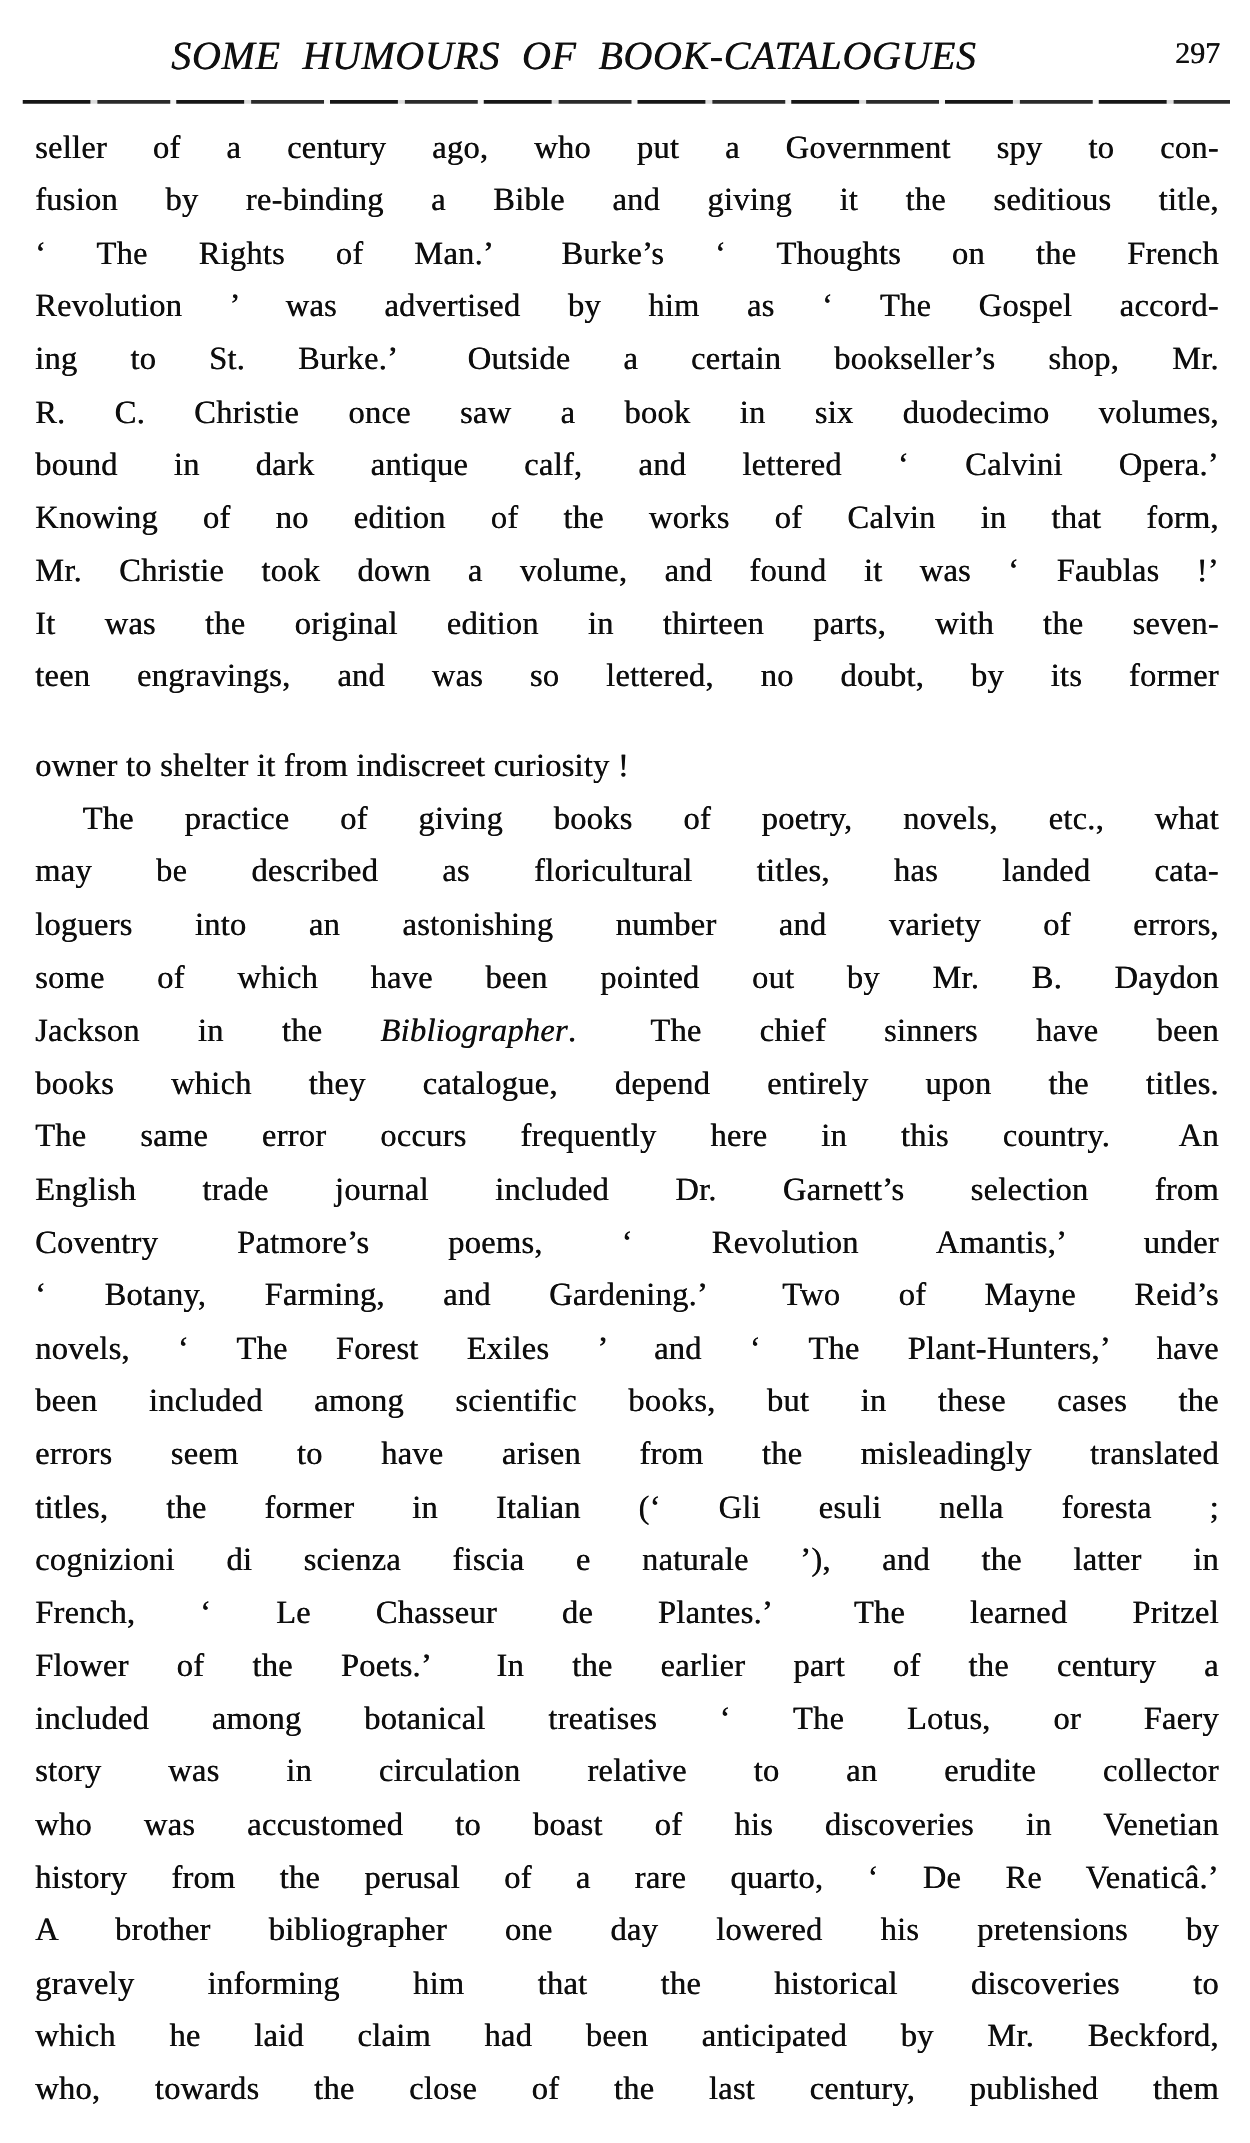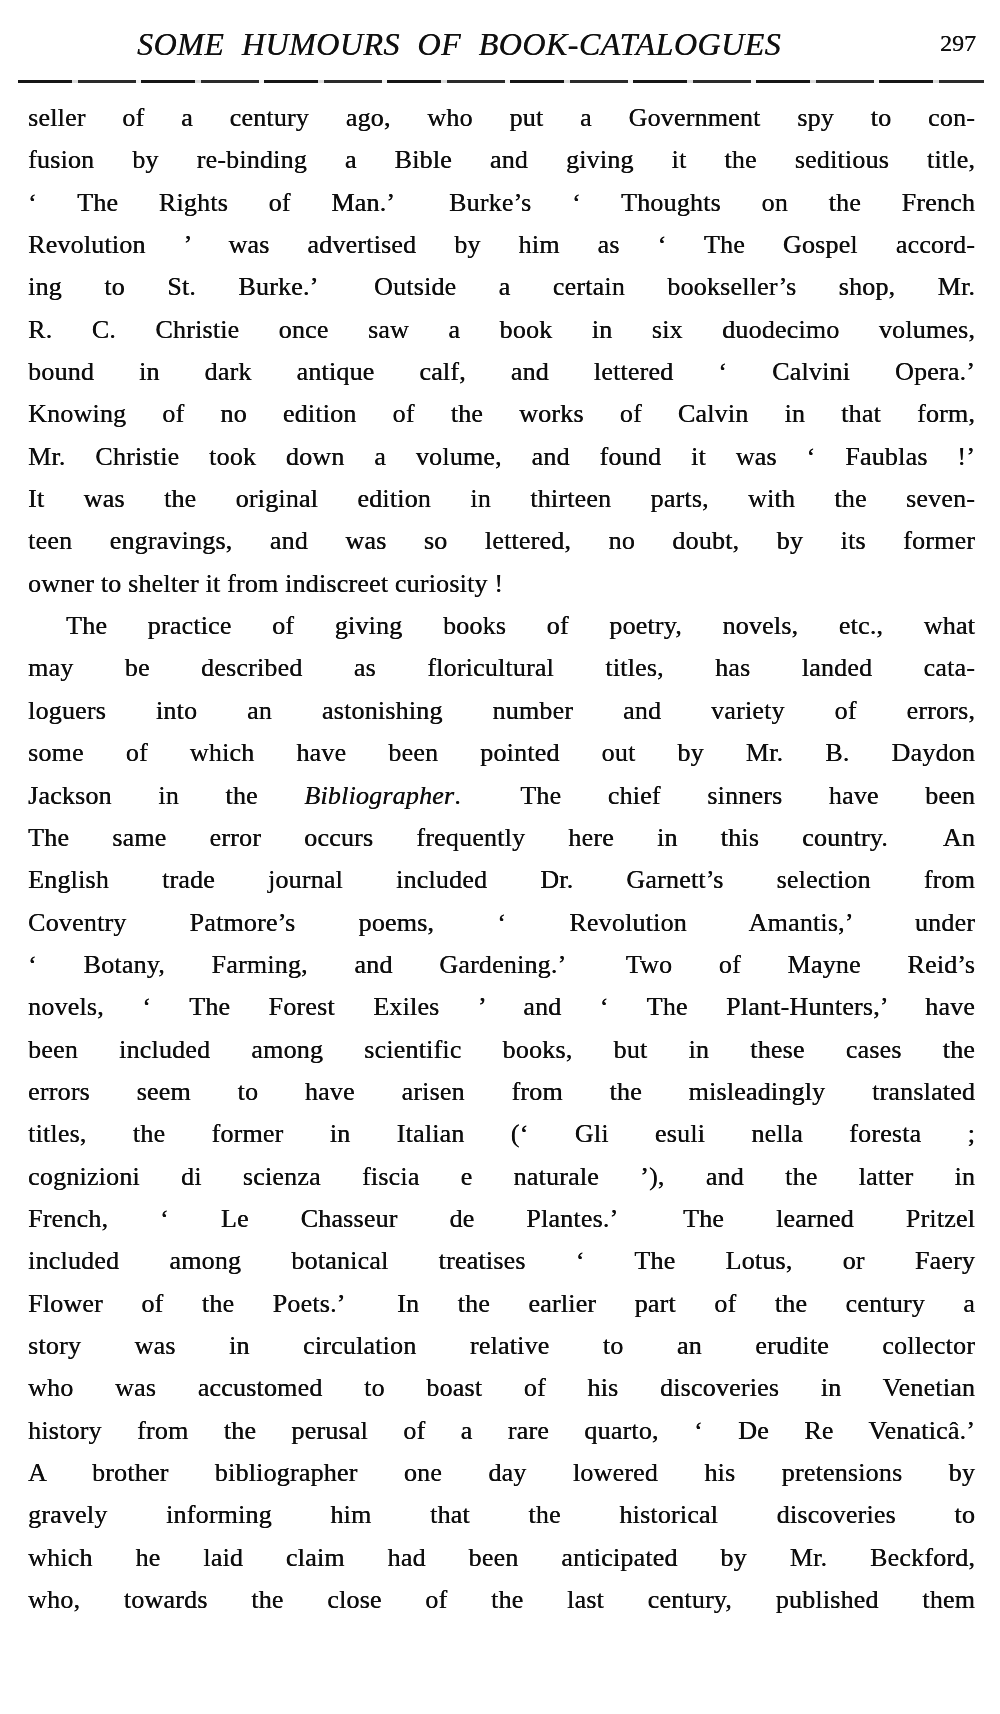--- a/index.html
+++ b/index.html
@@ -66,20 +66,21 @@
     text-align-last: justify;
     text-justify: inter-word;
     letter-spacing: 0.2px;
     white-space: nowrap;
     color: #0e0e0e;
     text-shadow: 0.35px 0 0 currentColor;
   }
   .line.para-end {
     text-align: center;
     text-align-last: left;
+    margin-top: 29px;
   }
   .line.indent { text-indent: 38px; }
   .line i { font-style: italic; margin-top: 24px; }
 </style>
 </head>
 <body>
 
 <div class="page">
 
   <header class="page-header">
@@ -103,32 +104,33 @@
         <div class="line">It was the original edition in thirteen parts, with the seven-</div>
         <div class="line">teen engravings, and was so lettered, no doubt, by its former</div>
         <div class="line para-end">owner to shelter it from indiscreet curiosity !</div>
       </div>
       <div class="paragraph">
         <div class="line indent">The practice of giving books of poetry, novels, etc., what</div>
         <div class="line">may be described as floricultural titles, has landed cata-</div>
         <div class="line">loguers into an astonishing number and variety of errors,</div>
         <div class="line">some of which have been pointed out by Mr. B. Daydon</div>
         <div class="line">Jackson in the <i>Bibliographer</i>.  The chief sinners have been</div>
+        <div class="line">books which they catalogue, depend entirely upon the titles.</div>
         <div class="line">The same error occurs frequently here in this country.  An</div>
         <div class="line">English trade journal included Dr. Garnett’s selection from</div>
         <div class="line">Coventry Patmore’s poems, ‘ Revolution Amantis,’ under</div>
         <div class="line">‘ Botany, Farming, and Gardening.’  Two of Mayne Reid’s</div>
         <div class="line">novels, ‘ The Forest Exiles ’ and ‘ The Plant-Hunters,’ have</div>
         <div class="line">been included among scientific books, but in these cases the</div>
         <div class="line">errors seem to have arisen from the misleadingly translated</div>
         <div class="line">titles, the former in Italian (‘ Gli esuli nella foresta ;</div>
         <div class="line">cognizioni di scienza fiscia e naturale ’), and the latter in</div>
         <div class="line">French, ‘ Le Chasseur de Plantes.’  The learned Pritzel</div>
+        <div class="line">Flower of the Poets.’  In the earlier part of the century a</div>
         <div class="line">included among botanical treatises ‘ The Lotus, or Faery</div>
-        <div class="line">Flower of the Poets.’  In the earlier part of the century a</div>
         <div class="line">story was in circulation relative to an erudite collector</div>
         <div class="line">who was accustomed to boast of his discoveries in Venetian</div>
         <div class="line">history from the perusal of a rare quarto, ‘ De Re Venaticâ.’</div>
         <div class="line">A brother bibliographer one day lowered his pretensions by</div>
         <div class="line">gravely informing him that the historical discoveries to</div>
         <div class="line">which he laid claim had been anticipated by Mr. Beckford,</div>
         <div class="line">who, towards the close of the last century, published them</div>
       </div>
     </main>
 

